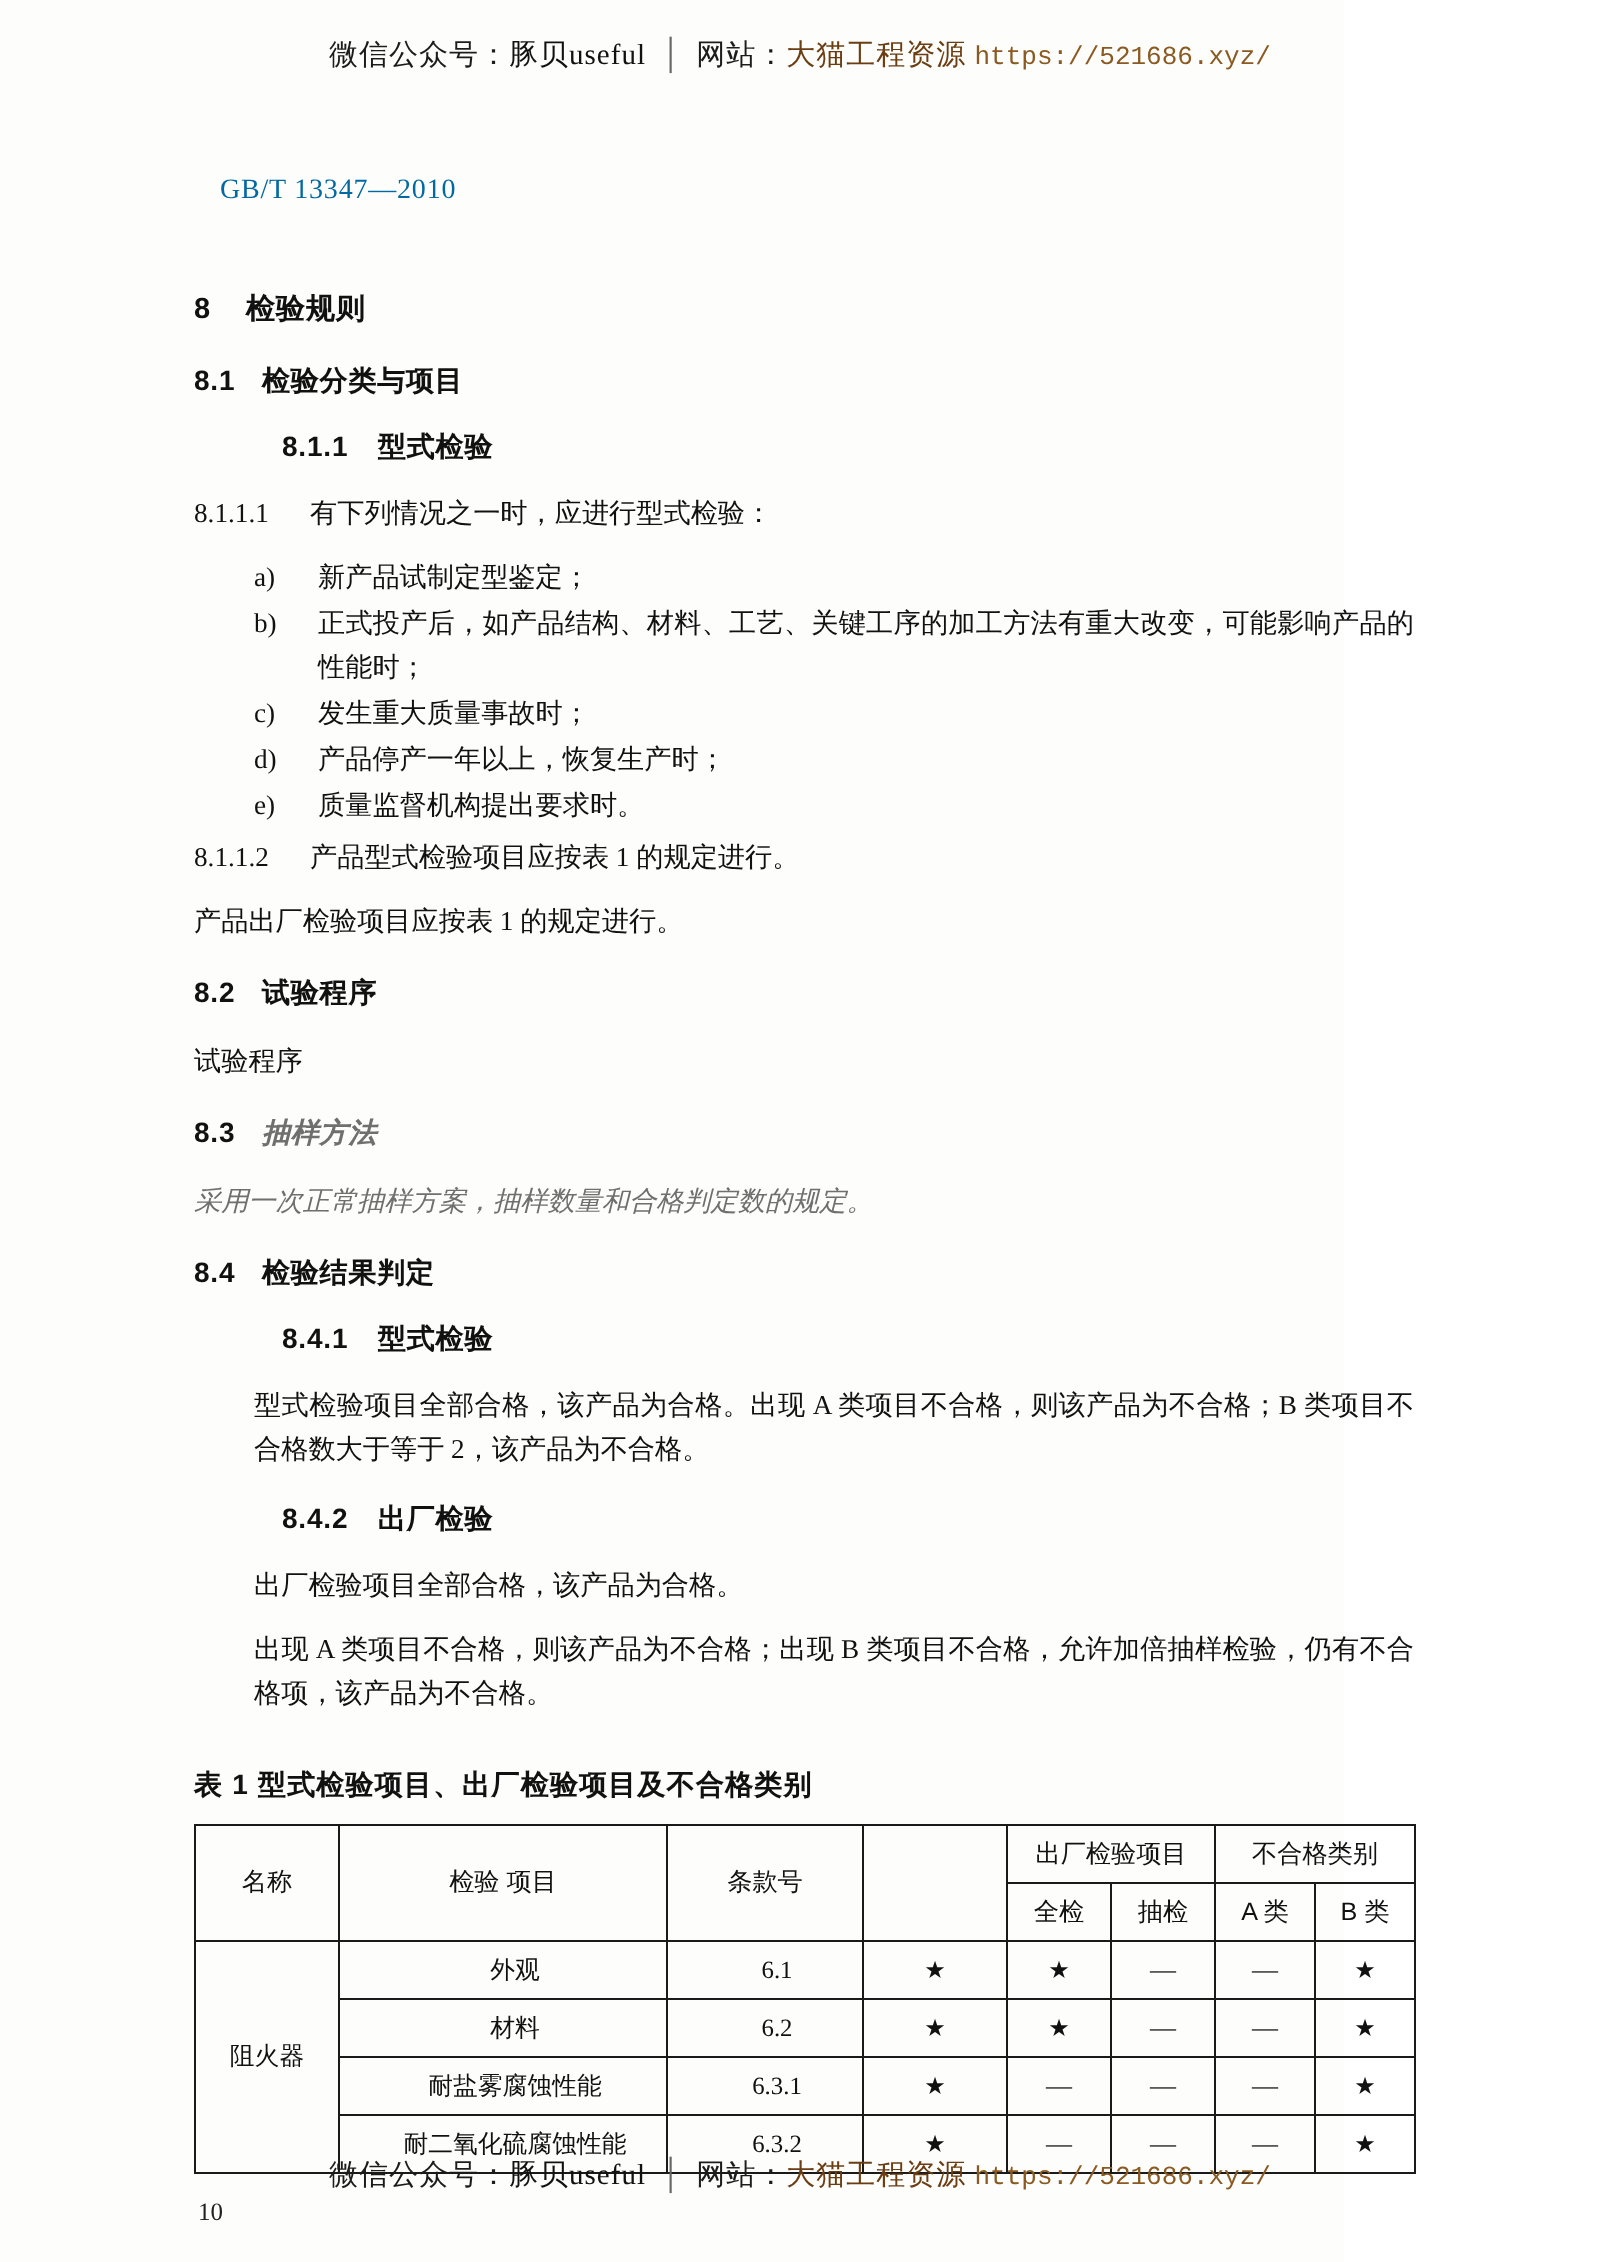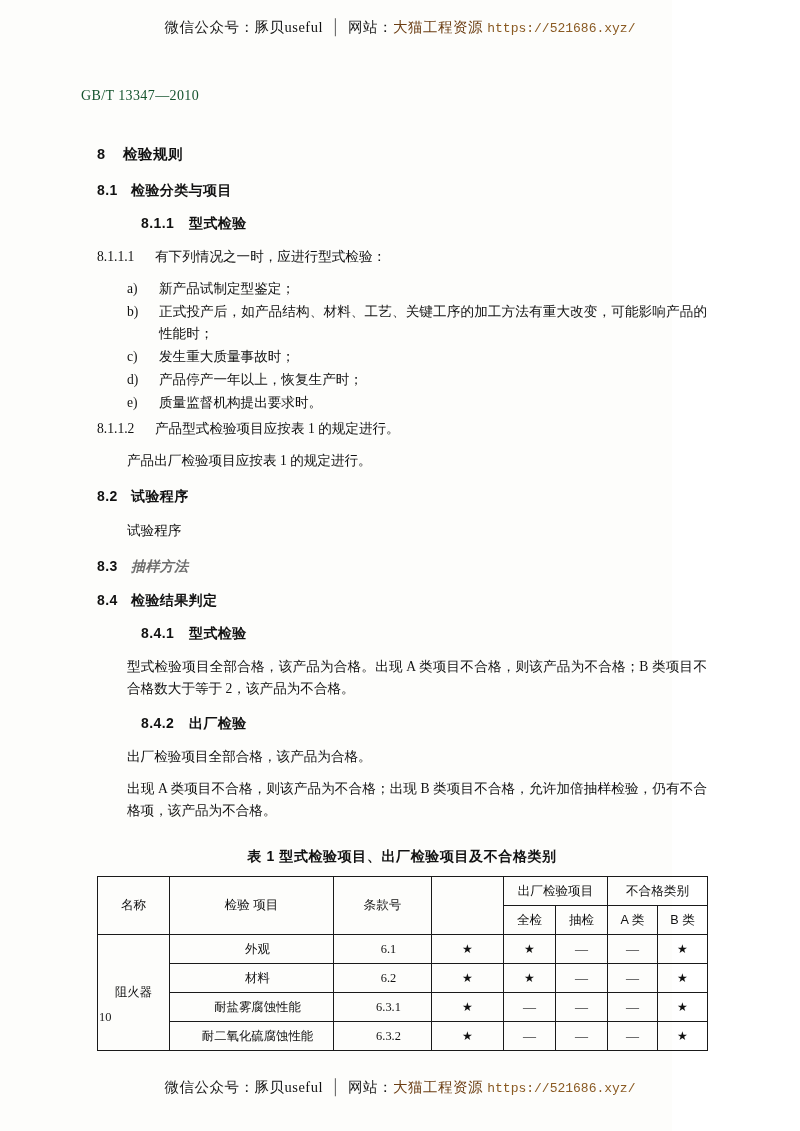--- a/index.html
+++ b/index.html
@@ -46,26 +46,26 @@
   .watermark .wm-url { color: #8a5a22; letter-spacing: 0; }
   .wm-top { top: 18px; }
   .wm-bottom { top: 1078px; }
 
   
   .wm-mono { font-family: "Liberation Mono", monospace; font-size: 13px; }
 
   
   .doc-id {
     position: absolute;
-    left: 81px;
+    left: 110px;
     top: 88px;
     font-family: "Liberation Serif", serif;
     font-size: 14px;
     letter-spacing: 0.4px;
-    color: #14532d;
+    color: #0369a1;
   }
 
   .content {
     position: absolute;
     left: 97px;
     top: 145px;
     width: 610px;
   }
 
   .h1 {
@@ -99,21 +99,21 @@
     font-family: "Liberation Serif", serif;
     font-size: 13.6px;
     line-height: 1.62;
     margin: 10px 0;
     text-align: justify;
   }
   .para .lead-num {
     display: inline-block;
     min-width: 58px;
   }
-  .para.indent { text-indent: 0; margin-left: 30px; }
+  .para.indent { text-indent: 0; }
   .para.indent2 { margin-left: 30px; }
 
   
   .alist {
     margin: 4px 0 4px 0;
     padding: 0;
     list-style: none;
   }
   .alist li {
     font-family: "Liberation Serif", serif;
@@ -131,21 +131,21 @@
   }
   .smudge {
     position: relative;
     color: #6f6f6f;
     filter: blur(0.35px);
     font-style: italic;
   }
 
   
   .table-title {
-    text-align: center;
+    text-align: left;
     font-family: "Liberation Sans", sans-serif;
     font-weight: bold;
     font-size: 14px;
     margin: 26px 0 10px 0;
     letter-spacing: 0.6px;
   }
   table.gb {
     border-collapse: collapse;
     width: 610px;
     font-family: "Liberation Serif", serif;
@@ -166,21 +166,21 @@
     padding-left: 12px;
     margin-top: 28px;
   }
   .star { font-size: 12px; }
   .dash { font-size: 13px; }
 
   
   .page-no {
     position: absolute;
     left: 99px;
-    top: 1010px;
+    top: 1099px;
     font-family: "Liberation Serif", serif;
     font-size: 12.5px;
     color: #222;
   }
 </style>
 </head>
 <body>
 
 <div class="page">
 
@@ -242,20 +242,21 @@
     <div class="h2">
       <span class="num">8.2</span><span>试验程序</span>
     </div>
 
     <div class="para indent">试验程序</div>
 
     <div class="h2">
       <span class="num">8.3</span><span class="smudge">抽样方法</span>
     </div>
 
+    <div class="para indent smudge">采用一次正常抽样方案，抽样数量和合格判定数的规定。</div>
 
     <div class="h2">
       <span class="num">8.4</span><span>检验结果判定</span>
     </div>
 
     <div class="h3">
       <span class="num">8.4.1</span><span>型式检验</span>
     </div>
 
     <div class="para indent2">型式检验项目全部合格，该产品为合格。出现 A 类项目不合格，则该产品为不合格；B 类项目不合格数大于等于 2，该产品为不合格。</div>

